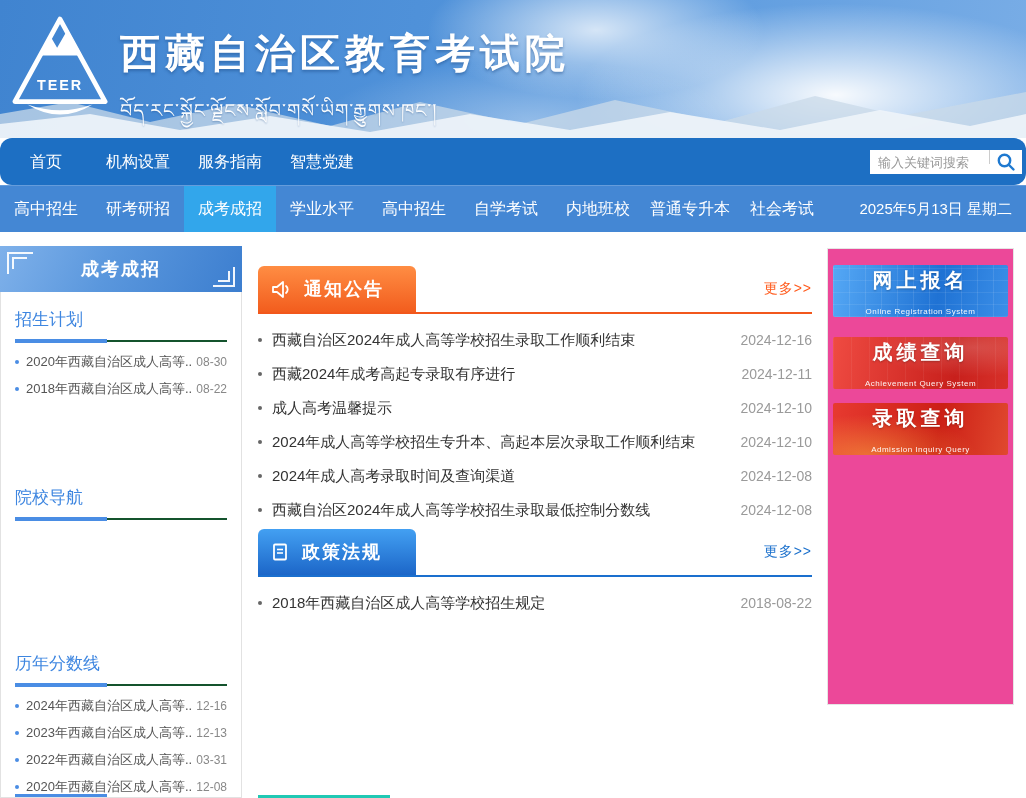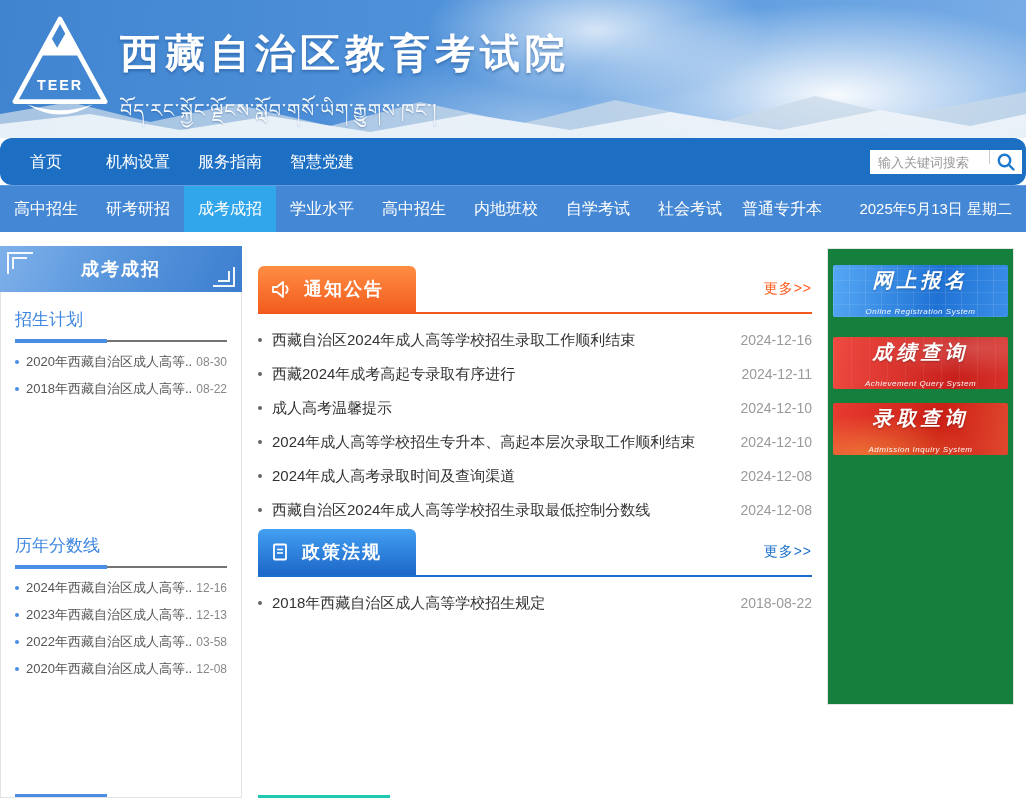--- a/index.html
+++ b/index.html
@@ -57,21 +57,21 @@
   .corner.br { right:7px; bottom:5px; width:22px; height:20px;
     border-right:2px solid rgba(255,255,255,.92); border-bottom:2px solid rgba(255,255,255,.92); }
   .corner.br::after { content:''; position:absolute; right:3px; bottom:3px; width:10px; height:9px;
     border-right:2px solid rgba(255,255,255,.92); border-bottom:2px solid rgba(255,255,255,.92); }
   .sidebar-body { position:relative; height:506px; border:1px solid #e2e2e2; border-top:none;
     padding:0 14px; overflow:hidden; background:#fff; }
   .side-section.s1 { margin-top:16px; }
   .side-section.s2 { margin-top:84px; }
   .side-section.s3 { margin-top:132px; }
   .side-heading { position:relative; font-size:17px; font-weight:normal; color:#3e86e0;
-    padding-bottom:9px; border-bottom:2px solid #737373; cursor:pointer; }
+    padding-bottom:9px; border-bottom:2px solid #14532d; cursor:pointer; }
   .side-heading::after { content:''; position:absolute; left:0; bottom:-3px; width:92px; height:4px; background:#4a8de4; }
   .side-list { list-style:none; margin-top:6px; }
   .side-item { height:27px; display:flex; align-items:center; font-size:13px; color:#555; cursor:pointer; }
   .s-dot { flex:0 0 4px; width:4px; height:4px; border-radius:50%; background:#4a8de4; margin-right:7px; }
   .si-text { flex:1; white-space:nowrap; overflow:hidden; }
   .si-date { color:#888; font-size:12px; margin-left:4px; }
   .side-cutoff-bar { position:absolute; left:14px; bottom:0; width:92px; height:3px; background:#4a8de4; }
 
   
   .main { position:absolute; left:258px; top:268px; width:554px; }
@@ -88,21 +88,21 @@
   .news-list { list-style:none; margin-top:9px; }
   .news-item { height:34px; display:flex; align-items:center; font-size:15px; color:#333; cursor:pointer; }
   .n-dot { flex:0 0 4px; width:4px; height:4px; border-radius:50%; background:#666; margin-right:10px; }
   .n-text { flex:1; white-space:nowrap; overflow:hidden; }
   .n-date { color:#9a9a9a; font-size:14px; margin-left:8px; }
   .policy { margin-top:4px; }
   .teal-bar { position:absolute; left:258px; top:795px; width:132px; height:3px; background:#20c9b4; }
 
   
   .right-panel { position:absolute; left:827px; top:248px; width:187px; height:457px;
-    border:1px solid #e5e5e5; background:#15803d;font-style:italic; }
+    border:1px solid #e5e5e5; background:#ec4899; }
   .banner { display:flex; flex-direction:column; align-items:center; justify-content:center;
     width:175px; height:52px; margin:0 auto; border-radius:2px; cursor:pointer; position:relative; overflow:hidden; }
   .banner.b1 { margin-top:16px; }
   .banner.b2 { margin-top:20px; }
   .banner.b3 { margin-top:14px; }
   .b-blue { background:
       repeating-linear-gradient(90deg, rgba(255,255,255,.10) 0 1px, transparent 1px 16px),
       repeating-linear-gradient(0deg, rgba(255,255,255,.08) 0 1px, transparent 1px 12px),
       linear-gradient(100deg,#55a8f5 0%, #1f72d4 60%, #3b8fe8 100%); }
   .b-red1 { background:
@@ -164,24 +164,24 @@
   </nav>
 
   <nav class="sub-nav">
     <ul>
 
     <li class="sub-nav-item">高中招生</li>
         <li class="sub-nav-item">研考研招</li>
         <li class="sub-nav-item active">成考成招</li>
         <li class="sub-nav-item">学业水平</li>
         <li class="sub-nav-item">高中招生</li>
+        <li class="sub-nav-item">自学考试</li>
         <li class="sub-nav-item">内地班校</li>
-        <li class="sub-nav-item">自学考试</li>
+        <li class="sub-nav-item">普通专升本</li>
         <li class="sub-nav-item">社会考试</li>
-        <li class="sub-nav-item">普通专升本</li>
       </ul>
     <div class="nav-date">2025年5月13日 星期二</div>
   </nav>
 
   <aside class="sidebar">
     <div class="sidebar-header">
       <span class="corner tl"></span>
       <span class="corner br"></span>
       <span>成考成招</span>
     </div>
@@ -196,40 +196,46 @@
               <span class="si-date">08-30</span>
             </li>
 
             <li class="side-item">
               <span class="s-dot"></span>
               <span class="si-text">2018年西藏自治区成人高等...</span>
               <span class="si-date">08-22</span>
             </li>
           </ul>
       </div>
+      <div class="side-section s2">
+        <h3 class="side-heading">院校导航</h3>
+        <ul class="side-list">
+          
+        </ul>
+      </div>
       <div class="side-section s3">
         <h3 class="side-heading">历年分数线</h3>
         <ul class="side-list">
 
             <li class="side-item">
               <span class="s-dot"></span>
               <span class="si-text">2024年西藏自治区成人高等...</span>
               <span class="si-date">12-16</span>
             </li>
 
             <li class="side-item">
               <span class="s-dot"></span>
               <span class="si-text">2023年西藏自治区成人高等...</span>
               <span class="si-date">12-13</span>
             </li>
 
             <li class="side-item">
               <span class="s-dot"></span>
               <span class="si-text">2022年西藏自治区成人高等...</span>
-              <span class="si-date">03-58</span>
+              <span class="si-date">03-31</span>
             </li>
 
             <li class="side-item">
               <span class="s-dot"></span>
               <span class="si-text">2020年西藏自治区成人高等...</span>
               <span class="si-date">12-08</span>
             </li>
 
           </ul>
       </div>
@@ -317,17 +323,17 @@
     <a class="banner b1 b-blue">
       <div class="b-title">网上报名</div>
       <div class="b-sub">Online Registration System</div>
     </a>
     <a class="banner b2 b-red1">
       <div class="b-title">成绩查询</div>
       <div class="b-sub">Achievement Query System</div>
     </a>
     <a class="banner b3 b-red2">
       <div class="b-title">录取查询</div>
-      <div class="b-sub">Admission Inquiry System</div>
+      <div class="b-sub">Admission Inquiry Query</div>
     </a>
   </aside>
 
 </div>
 
 </body></html>

